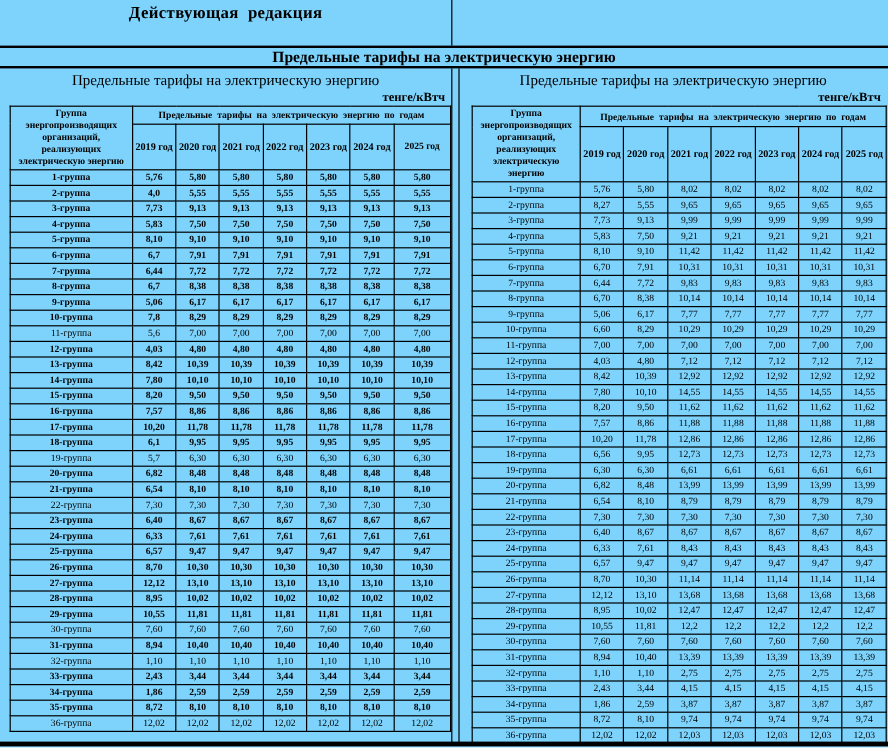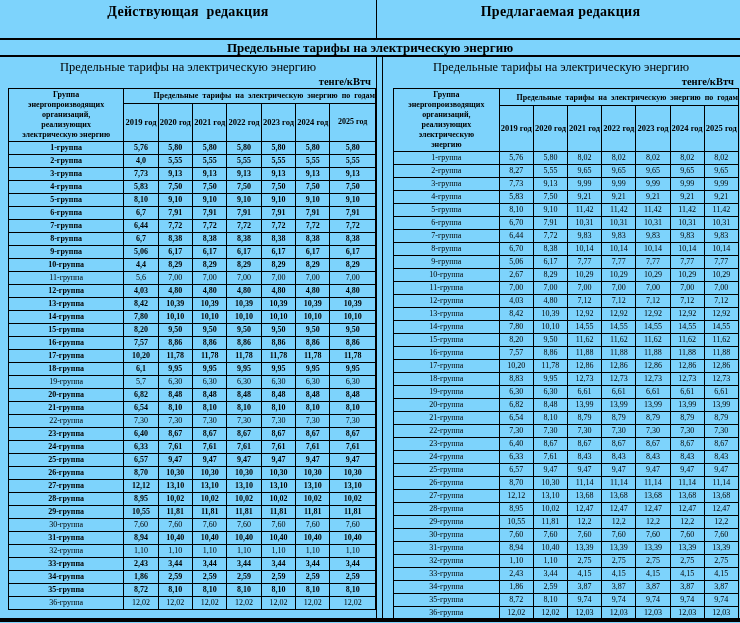--- a/index.html
+++ b/index.html
@@ -14,42 +14,39 @@
              white-space:pre-wrap;letter-spacing:0.3px;}
   .banner{border-top:2px solid #000;border-bottom:2px solid #000;height:19px;
           box-sizing:border-box;text-align:center;font-weight:bold;font-size:13px;
           line-height:15px;}
   .subtitle{text-align:center;font-size:12.5px;margin-top:3px;}
   .unit{text-align:right;font-weight:bold;font-size:10.5px;padding-right:5px;margin-top:1px;padding-left:36px;}
   table{border-collapse:collapse;margin-top:1px;table-layout:fixed;}
   #table-left{margin-left:8px;}
   #table-right{margin-left:10px;}
   th,td{border:1px solid #000;text-align:center;vertical-align:middle;padding:0;}
-  .group-th{width:99px;font-size:8px;font-weight:bold;line-height:1.25;padding:1px 12px;}
+  .group-th{width:99px;font-size:8px;font-weight:bold;line-height:1.25;padding:1px 2px;}
   #table-right .group-th{width:86px;}
   .span-th{font-size:8px;font-weight:bold;height:13px;word-spacing:2px;
-           overflow:hidden;white-space:nowrap;text-align:right;}
+           overflow:hidden;white-space:nowrap;}
   .year-th{font-size:8.5px;font-weight:bold;width:36px;height:36px;line-height:1.35;}
   #table-left .year-th:last-child{width:47px;white-space:nowrap;font-size:8px;}
   td.label-cell{font-size:8px;}
   tbody td{font-size:8px;height:12px;line-height:1;}
   tr.bold-row{font-weight:bold;}
   .bottom-bar{position:absolute;left:0;right:0;bottom:1px;height:4px;background:#000;}
 </style>
 </head>
 <body>
 
 <div class="page">
 
   <div class="cols top-row">
     <div class="col-left">
       <div class="doc-title">Действующая  редакция</div>
-    </div>
-    <div class="col-right">
-      <div class="doc-title">Предлагаемая редакция</div>
     </div>
   </div>
 
   <div class="banner">Предельные тарифы на электрическую энергию</div>
 
   <div class="cols body-row">
     <div class="col-left">
       <div class="subtitle">Предельные тарифы на электрическую энергию</div>
       <div class="unit">тенге/кВтч</div>
       <table id="table-left">
@@ -154,21 +151,21 @@
               <td>5,06</td>
               <td>6,17</td>
               <td>6,17</td>
               <td>6,17</td>
               <td>6,17</td>
               <td>6,17</td>
               <td>6,17</td>
             </tr>
             <tr class="bold-row">
               <td class="label-cell">10-группа</td>
-              <td>4,4</td>
+              <td>7,8</td>
               <td>8,29</td>
               <td>8,29</td>
               <td>8,29</td>
               <td>8,29</td>
               <td>8,29</td>
               <td>8,29</td>
             </tr>
             <tr>
               <td class="label-cell">11-группа</td>
               <td>5,6</td>
@@ -538,21 +535,21 @@
               <td>5,06</td>
               <td>6,17</td>
               <td>7,77</td>
               <td>7,77</td>
               <td>7,77</td>
               <td>7,77</td>
               <td>7,77</td>
             </tr>
             <tr>
               <td class="label-cell">10-группа</td>
-              <td>2,67</td>
+              <td>6,60</td>
               <td>8,29</td>
               <td>10,29</td>
               <td>10,29</td>
               <td>10,29</td>
               <td>10,29</td>
               <td>10,29</td>
             </tr>
             <tr>
               <td class="label-cell">11-группа</td>
               <td>7,00</td>
@@ -618,21 +615,21 @@
               <td>10,20</td>
               <td>11,78</td>
               <td>12,86</td>
               <td>12,86</td>
               <td>12,86</td>
               <td>12,86</td>
               <td>12,86</td>
             </tr>
             <tr>
               <td class="label-cell">18-группа</td>
-              <td>8,83</td>
+              <td>6,56</td>
               <td>9,95</td>
               <td>12,73</td>
               <td>12,73</td>
               <td>12,73</td>
               <td>12,73</td>
               <td>12,73</td>
             </tr>
             <tr>
               <td class="label-cell">19-группа</td>
               <td>6,30</td>

